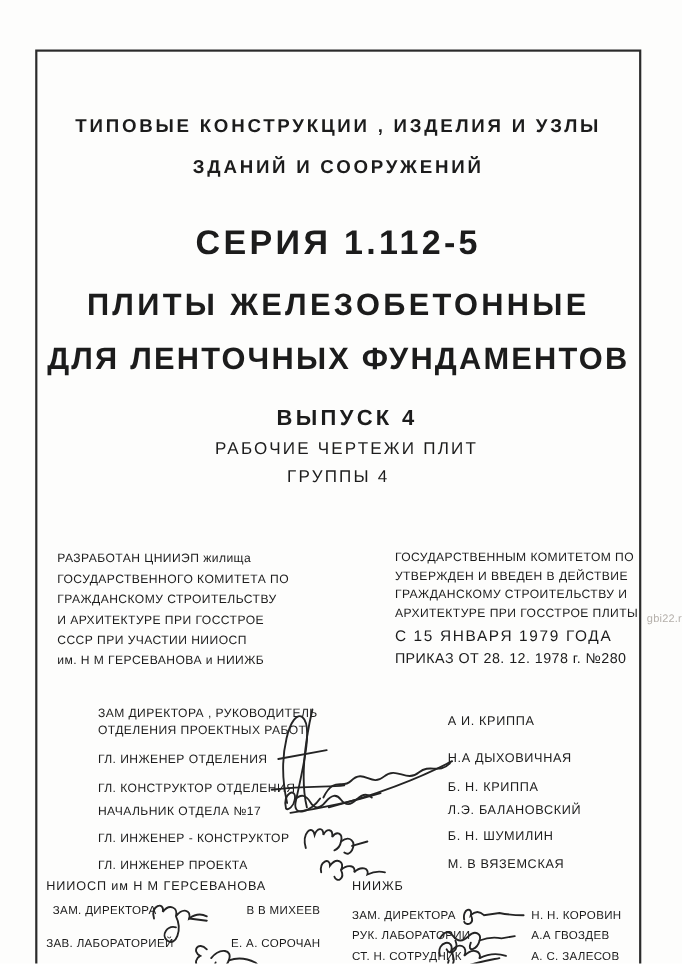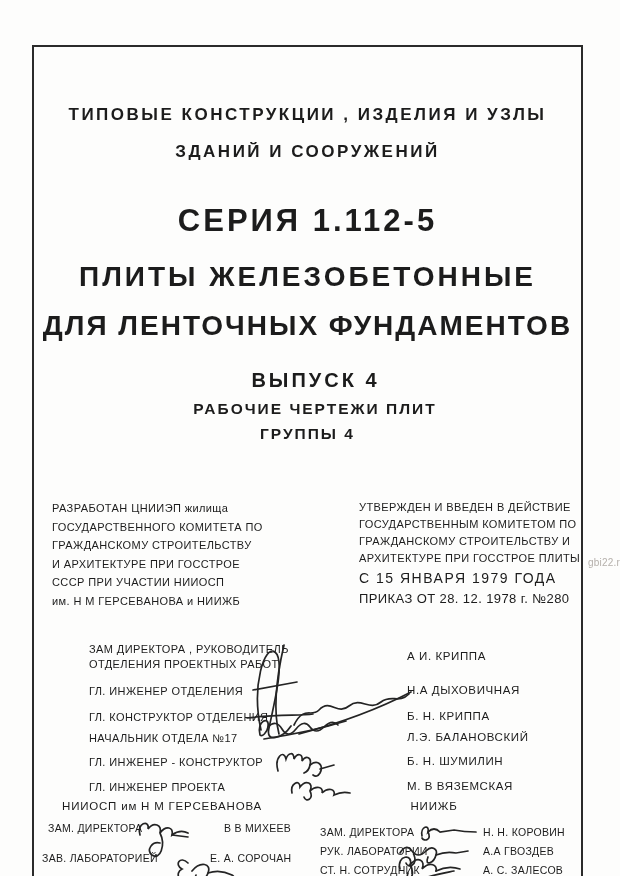--- a/index.html
+++ b/index.html
@@ -9,36 +9,36 @@
   .frame{position:absolute;left:32px;top:45px;width:551px;height:860px;
          border:2px solid #2b2b2b;box-sizing:border-box;}
   .abs{position:absolute;}
   .center{left:0;right:0;text-align:center;}
 
   .cat-line{font-size:17px;font-weight:bold;letter-spacing:2.5px;}
   .series{top:156px;font-size:31px;font-weight:bold;letter-spacing:3px;}
   .big1{top:214px;font-size:28px;font-weight:bold;letter-spacing:3px;}
   .big2{top:263px;font-size:28px;font-weight:bold;letter-spacing:2px;}
   .issue{top:322px;font-size:20px;font-weight:bold;letter-spacing:3px;padding-left:16px;}
-  .issue-note{top:353px;font-size:15.5px;font-weight:bold;letter-spacing:2px;padding-left:15px;}
-  .group{top:378px;font-size:15.5px;font-weight:bold;letter-spacing:2px;}
+  .issue-note{top:353px;font-size:15.5px;font-weight:normal;letter-spacing:2px;padding-left:15px;}
+  .group{top:378px;font-size:15.5px;font-weight:normal;letter-spacing:2px;}
 
   .col{font-size:11px;letter-spacing:.4px;}
   .col .ln{white-space:nowrap;}
   .dev{left:18px;top:452px;width:286px;line-height:18.5px;}
   .app{left:325px;top:452px;width:240px;line-height:17px;}
   .app-date{font-size:14px;letter-spacing:1.5px;margin-top:3px;white-space:nowrap;}
   .app-order{font-size:13px;letter-spacing:.4px;margin-top:3px;white-space:nowrap;}
 
   .sig-row{position:absolute;left:55px;right:12px;height:22px;}
   .sig-title{font-size:11px;letter-spacing:.4px;line-height:15px;white-space:nowrap;}
   .sig-name{position:absolute;left:318px;top:0;font-size:11.5px;letter-spacing:.6px;white-space:nowrap;}
 
   .org{position:absolute;font-size:10.5px;letter-spacing:.3px;}
-  .org-h{text-align:center;font-size:11.5px;letter-spacing:.8px;white-space:nowrap;}
+  .org-h{font-size:11.5px;letter-spacing:.8px;white-space:nowrap;}
   .org-row{position:absolute;white-space:nowrap;}
   .org-name{position:absolute;top:0;white-space:nowrap;}
 
   .scrib{position:absolute;}
   .scrib path{fill:none;stroke:#242424;stroke-width:1.7;stroke-linecap:round;}
 
   .watermark{position:absolute;left:588px;top:557px;font-size:10px;color:#b5b0ab;letter-spacing:.2px;}
 </style>
 </head>
 <body>
@@ -62,22 +62,22 @@
     <div class="abs col dev">
       <div class="ln">РАЗРАБОТАН  ЦНИИЭП  жилища</div>
       <div class="ln">ГОСУДАРСТВЕННОГО  КОМИТЕТА  ПО</div>
       <div class="ln">ГРАЖДАНСКОМУ  СТРОИТЕЛЬСТВУ</div>
       <div class="ln">И  АРХИТЕКТУРЕ  ПРИ  ГОССТРОЕ</div>
       <div class="ln">СССР  ПРИ  УЧАСТИИ  НИИОСП</div>
       <div class="ln">им. Н М  ГЕРСЕВАНОВА  и  НИИЖБ</div>
     </div>
 
     <div class="abs col app">
+      <div class="ln">ГОСУДАРСТВЕННЫМ  КОМИТЕТОМ  ПО</div>
       <div class="ln">УТВЕРЖДЕН  И  ВВЕДЕН  В  ДЕЙСТВИЕ</div>
-      <div class="ln">ГОСУДАРСТВЕННЫМ  КОМИТЕТОМ  ПО</div>
       <div class="ln">ГРАЖДАНСКОМУ  СТРОИТЕЛЬСТВУ  И</div>
       <div class="ln">АРХИТЕКТУРЕ  ПРИ  ГОССТРОЕ  ПЛИТЫ</div>
       <div class="app-date">С  15  ЯНВАРЯ  1979  ГОДА</div>
       <div class="app-order">ПРИКАЗ  ОТ  28. 12. 1978 г.  №280</div>
     </div>
 
     <div class="sig-row" style="top:595px">
       <div class="sig-title">ЗАМ  ДИРЕКТОРА , РУКОВОДИТЕЛЬ</div>
       <div class="sig-title">ОТДЕЛЕНИЯ  ПРОЕКТНЫХ  РАБОТ</div>
       <div class="sig-name" style="top:8px">А И. КРИППА</div>

